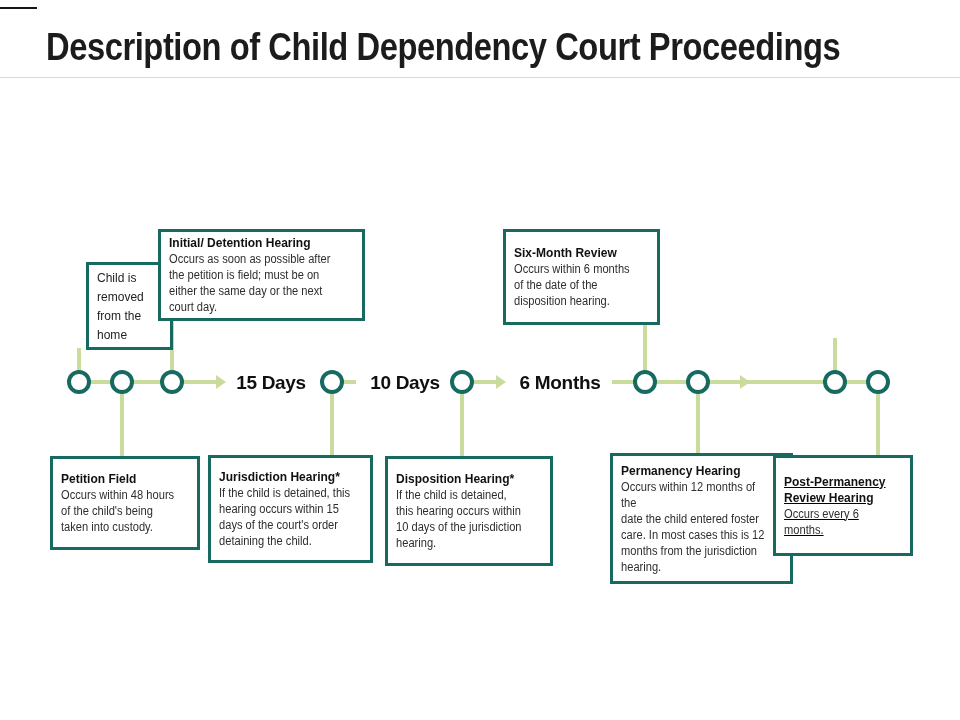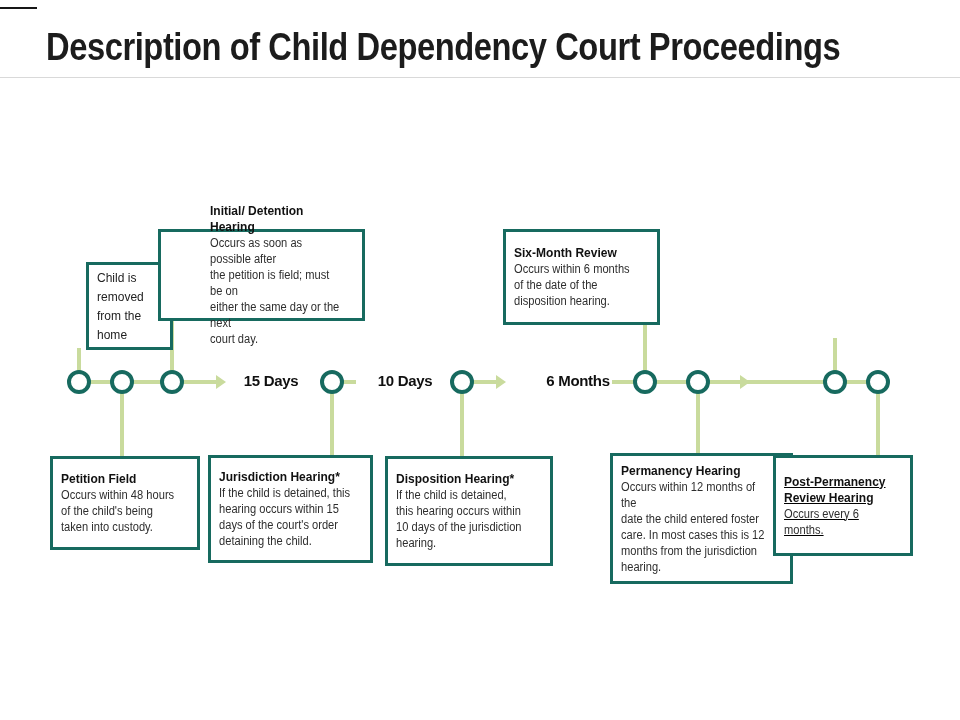--- a/index.html
+++ b/index.html
@@ -16,34 +16,34 @@
     font-size:10.5px;color:#b5b5b5;letter-spacing:0.2px;}
 
   
   .vline{position:absolute;width:4px;background:#c9db9d;}
   .hline{position:absolute;height:4px;top:380px;background:#c9db9d;}
   .arrowhead{position:absolute;top:375px;width:0;height:0;
     border-top:7px solid transparent;border-bottom:7px solid transparent;
     border-left:10px solid #c9db9d;}
   .node{position:absolute;top:370px;width:24px;height:24px;border-radius:50%;
     background:#ffffff;border:4px solid #176a5f;box-sizing:border-box;}
-  .tl-label{position:absolute;top:372px;font-size:15px;font-weight:700;color:#101010;
+  .tl-label{position:absolute;top:372px;font-size:19px;font-weight:700;color:#101010;
     text-align:center;letter-spacing:-0.3px;}
 
   
   .ibox{position:absolute;background:#ffffff;border:3px solid #176a5f;box-sizing:border-box;
     display:flex;align-items:center;}
   .ibox-c{width:112%;padding-left:9px;transform:scaleX(0.89);transform-origin:0 50%;}
   .ibox-title{font-size:13.5px;font-weight:700;color:#111111;line-height:16px;white-space:pre-line;}
   .ibox-body{font-size:12.5px;color:#2e2e2e;line-height:16px;white-space:pre-line;}
   .ibox-title .italic{font-style:italic;}
   .b1 .ibox-body{font-size:13.5px;line-height:19px;color:#222222;}
 
   .b1{left:44px;top:262px;width:87px;height:88px;margin-left:42px;}
-  .b2{left:158px;top:229px;width:207px;height:92px;padding-left:41px;}
+  .b2{left:158px;top:229px;width:207px;height:92px;}
   .b3{left:503px;top:229px;width:157px;height:96px;}
   .b4{left:685px;top:226px;width:223px;height:113px;}
   .b5{left:50px;top:456px;width:150px;height:94px;align-items:center;}
   .b6{left:208px;top:455px;width:165px;height:108px;}
   .b7{left:385px;top:456px;width:168px;height:110px;}
   .b8{left:566px;top:453px;width:183px;height:131px;margin-left:44px;}
   .b9{left:773px;top:455px;width:140px;height:101px;text-decoration:underline;}
 </style>
 </head>
 <body>
@@ -71,21 +71,21 @@
   <div class="hline" style="left:462px;width:34px;"></div>
   <div class="arrowhead" style="left:496px;"></div>
   <div class="hline" style="left:612px;width:33px;"></div>
   <div class="hline" style="left:645px;width:53px;"></div>
   <div class="hline" style="left:698px;width:137px;"></div>
   <div class="arrowhead" style="left:740px;"></div>
   <div class="hline" style="left:835px;width:43px;"></div>
 
   <div class="tl-label" style="left:232px;width:78px;">15 Days</div>
   <div class="tl-label" style="left:366px;width:78px;">10 Days</div>
-  <div class="tl-label" style="left:532px;width:92px;">6 Months</div>
+  <div class="tl-label" style="left:514px;width:92px;">6 Months</div>
 
   <div class="node" style="left:67px;"></div>
   <div class="node" style="left:110px;"></div>
   <div class="node" style="left:160px;"></div>
   <div class="node" style="left:320px;"></div>
   <div class="node" style="left:450px;"></div>
   <div class="node" style="left:633px;"></div>
   <div class="node" style="left:686px;"></div>
   <div class="node" style="left:823px;"></div>
   <div class="node" style="left:866px;"></div>

